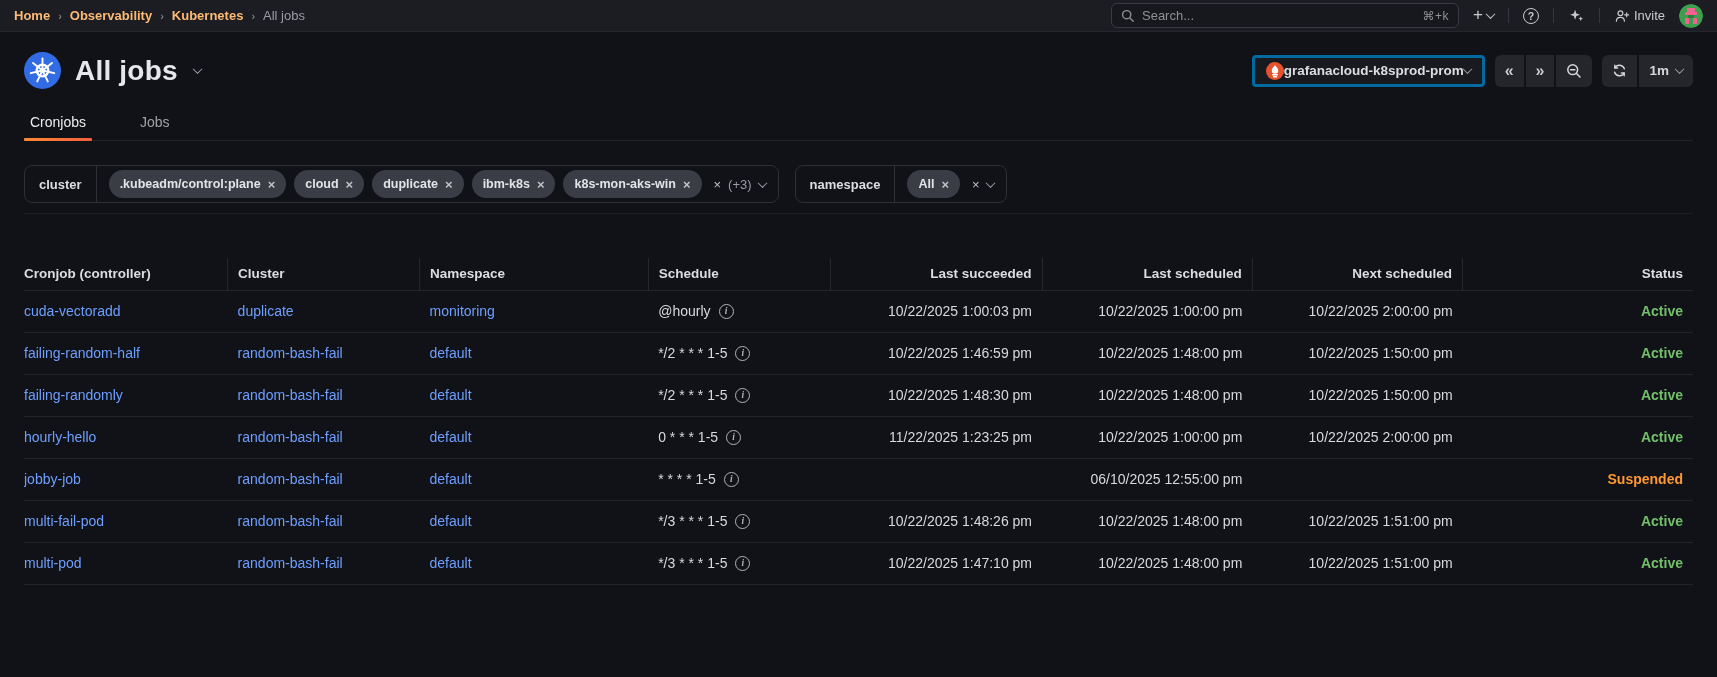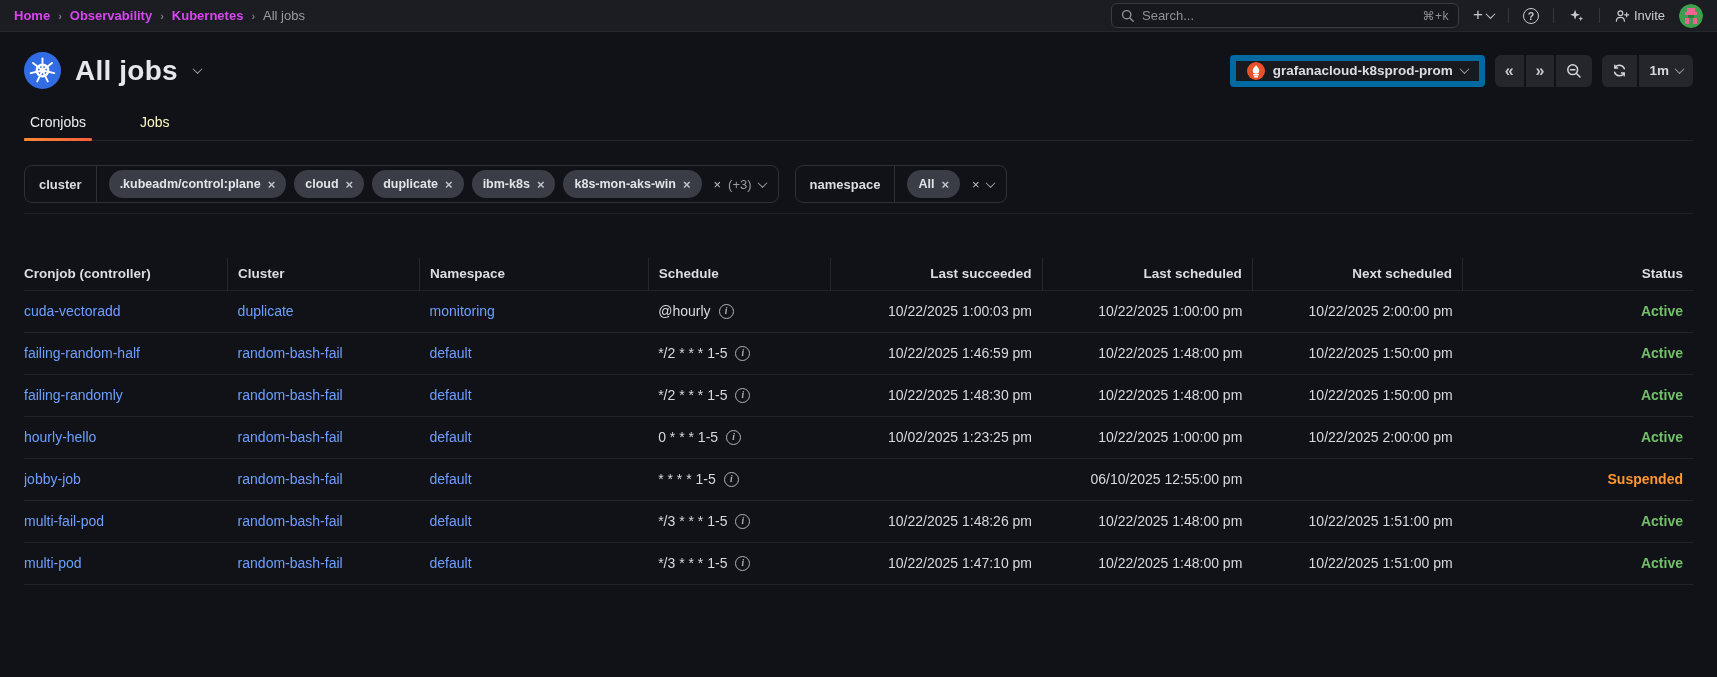--- a/index.html
+++ b/index.html
@@ -11,21 +11,21 @@
     font-size:14px;
     overflow:hidden;
   }
   
   .topnav {
     height:32px; background:#1b1d23; border-bottom:1px solid #25272d;
     display:flex; align-items:center; justify-content:space-between;
     padding:0 14px;
   }
   .crumbs { display:flex; align-items:center; gap:8px; font-size:13px; font-weight:600; }
-  .crumb { color:#d946ef; cursor:pointer; }
+  .crumb { color:#fdba74; cursor:pointer; }
   .crumb.current { color:#9a9ca3; font-weight:400; }
   .crumb-sep { color:#7b7d85; font-size:11px; }
   .nav-right { display:flex; align-items:center; gap:10px; }
   .searchbox {
     width:348px; height:25px; background:#16181d; border:1px solid #393b42;
     border-radius:6px; display:flex; align-items:center; gap:7px; padding:0 9px;
     color:#8f9197; font-size:13px; cursor:text;margin-left:25px;
   }
   .searchbox .ph { flex:1; }
   .kbd { color:#8f9197; font-size:12px; letter-spacing:.5px; }
@@ -38,34 +38,34 @@
                display:flex; align-items:center; justify-content:center; font-size:10.5px; font-weight:700; }
   .avatar { width:24px; height:24px; border-radius:50%; overflow:hidden; cursor:pointer; }
   
   .content { padding:0 24px; }
   .header-row { margin-top:20px; display:flex; align-items:center; justify-content:space-between; }
   .title-wrap { display:flex; align-items:center; gap:14px; }
   .k8s-badge { width:37px; height:37px; }
   .page-title { font-size:28px; font-weight:600; color:#e6e7eb; letter-spacing:.2px; }
   .title-chev { color:#9a9ca3; margin-left:2px; cursor:pointer; }
   .controls { display:flex; align-items:center; gap:10px; }
-  .ds-picker { height:32px; background:#181a20; border:6px solid #0369a1; border-radius:4px;
-               display:flex; align-items:center; gap:8px; padding:0 11px; cursor:pointer;
+  .ds-picker { height:32px; background:#181a20; border:3px solid #0369a1; border-radius:4px;
+               display:flex; align-items:center; gap:0; padding:0 11px; cursor:pointer;
                font-size:13.5px; font-weight:600; color:#dcdde1; }
   .btn-group { display:flex; align-items:center; gap:2px; }
   .tbtn { height:32px; background:#24262c; border:none; color:#d5d6da; display:flex;
           align-items:center; gap:7px; padding:0 10px; cursor:pointer; font-size:13.5px; font-weight:600;
           font-family:inherit; }
   .tbtn.first { border-radius:6px 0 0 6px; }
   .tbtn.last { border-radius:0 6px 6px 0; }
   .laquo { font-size:16px; color:#c9cace; }
   .tz { color:#ff8833; font-weight:700; font-size:12.5px; }
   
   .tabs { margin-top:16px; display:flex; gap:42px; border-bottom:1px solid #22242a; }
-  .tab { padding:9px 6px 10px; font-size:14px; font-weight:500; color:#fef9c3; cursor:pointer; position:relative; }
+  .tab { padding:9px 6px 10px; font-size:14px; font-weight:500; color:#a3a3a3; cursor:pointer; position:relative; }
   .tab.active { color:#eceded; }
   .tab.active::after { content:""; position:absolute; left:0; right:0; bottom:-1px; height:3px;
                        background:linear-gradient(90deg,#ff8833,#f55f3e); border-radius:1px; }
   
   .filters { margin-top:24px; padding-bottom:10px; border-bottom:1px solid #1d1f25;
              display:flex; align-items:center; gap:16px; }
   .fgroup { display:flex; align-items:stretch; border:1px solid #2e3036; border-radius:8px; height:38px; }
   .flabel { display:flex; align-items:center; padding:0 14px; font-size:13px; font-weight:600;
             color:#dcdde1; border-right:1px solid #2e3036; }
   .fchips { display:flex; align-items:center; gap:8px; padding:0 12px; }
@@ -340,21 +340,21 @@
       <tr>
         <td><a class="link">hourly-hello</a></td>
         <td><a class="link">random-bash-fail</a></td>
         <td><a class="link">default</a></td>
         <td>
             <span class="sched">
               <span>0 * * * 1-5</span>
               <span class="info-icon">i</span>
             </span>
           </td>
-        <td class="num">10/02/2025 1:23:25 pm</td>
+        <td class="num">11/22/2025 1:23:25 pm</td>
         <td class="num">10/22/2025 1:00:00 pm</td>
         <td class="num">10/22/2025 2:00:00 pm</td>
         <td class="num status" style="color: rgb(115, 191, 105);">Active</td>
       </tr>
       <tr>
         <td><a class="link">jobby-job</a></td>
         <td><a class="link">random-bash-fail</a></td>
         <td><a class="link">default</a></td>
         <td>
             <span class="sched">

